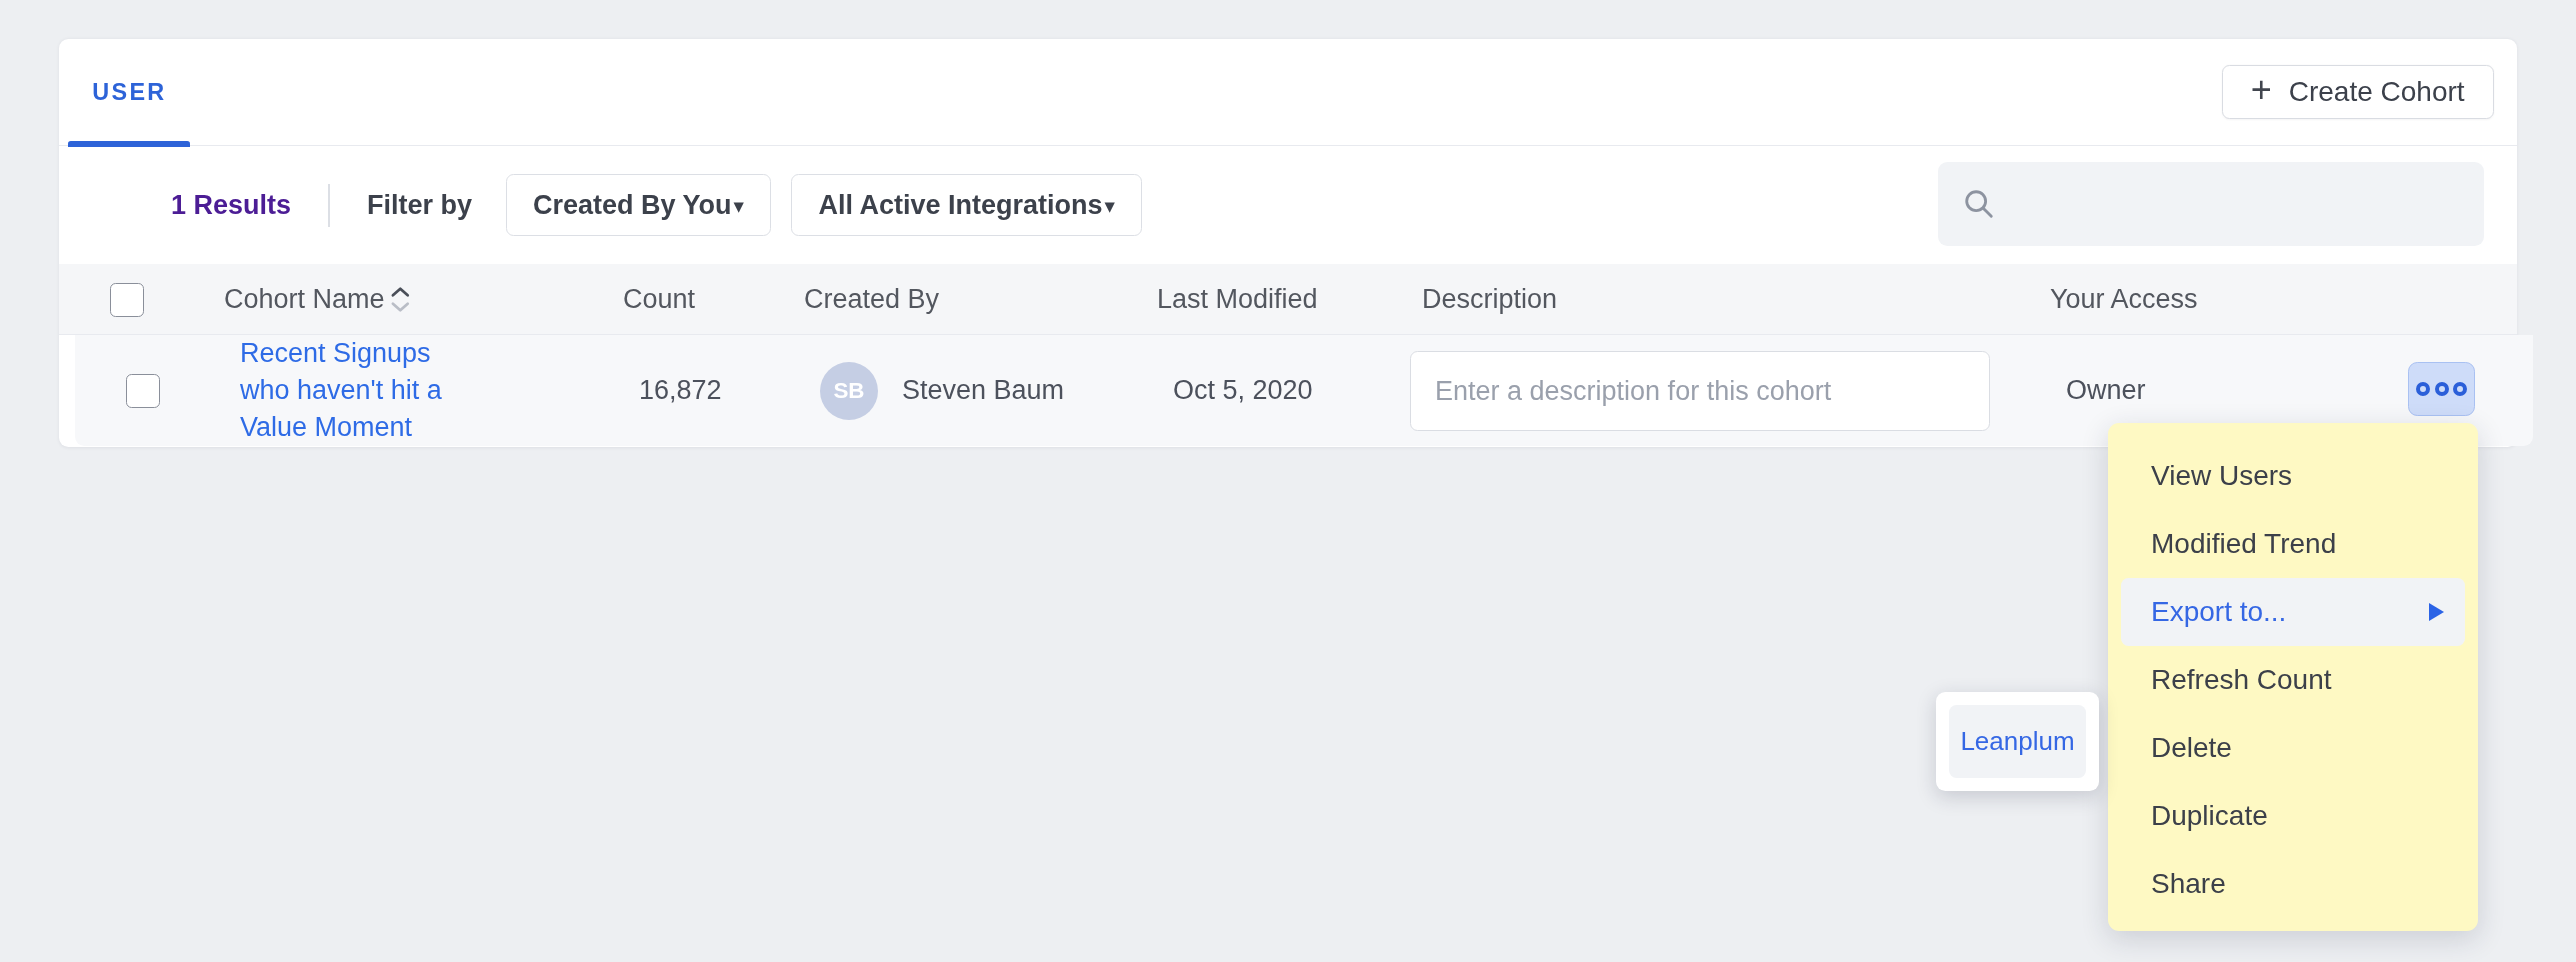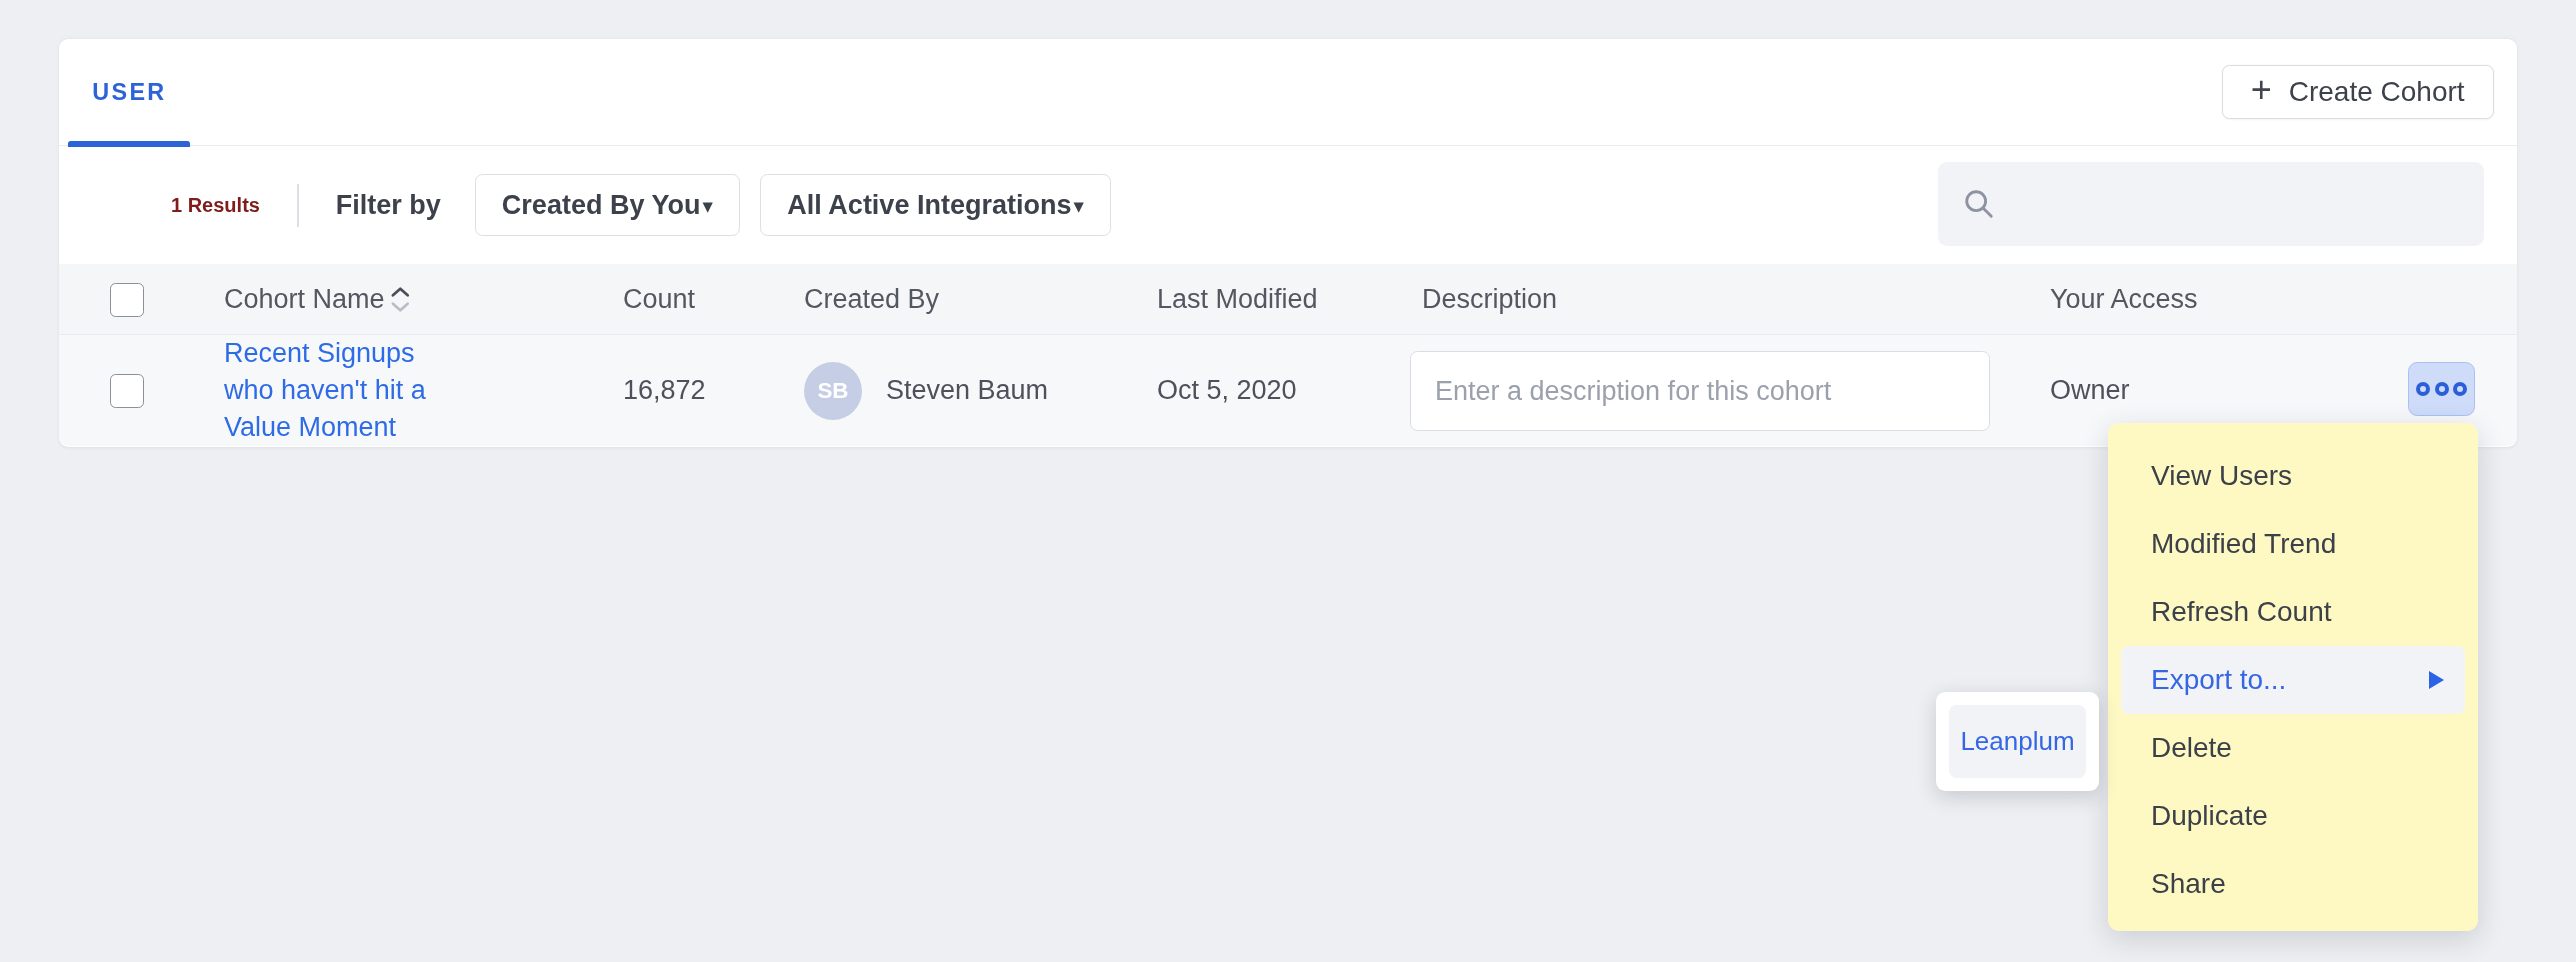--- a/index.html
+++ b/index.html
@@ -27,21 +27,21 @@
     position:absolute; right:23.4px; top:26px; height:54px; padding:0 28px;
     background:#ffffff; border:0.9px solid #d9dce2; border-radius:7.5px;
     box-shadow:0 0.9px 1.9px rgba(30,35,60,0.05);
     display:flex; align-items:center; gap:17px; cursor:pointer;
   }
   .create-btn .plus { font-size:36px; font-weight:400; color:#41454e; line-height:1; margin-top:-3.7px; }
   .create-btn .lbl { font-size:28px; font-weight:500; color:#3c414b; }
 
   
   .filterbar { position:absolute; left:0; top:107px; width:100%; height:118px; display:flex; align-items:center; padding-left:112px; }
-  .results { font-size:20px; font-weight:600; color:#7f1d1d; }
+  .results { font-size:27px; font-weight:600; color:#4c1d95; }
   .vdivider { width:1.9px; height:43px; background:#dcdfe5; margin:0 37px; }
   .filterby { font-size:27px; font-weight:600; color:#3c414b; margin-right:34px; }
   .drop-btn {
     height:62px; padding:0 26px; margin-right:20.6px;
     background:#fff; border:0.9px solid #dcdfe5; border-radius:7.5px;
     display:flex; align-items:center; gap:2px; cursor:pointer;
   }
   .drop-btn .dlbl { font-size:27px; font-weight:600; color:#3c414b; }
   .drop-btn .caret { font-size:20.6px; color:#3c414b; margin-top:1.9px; }
 
@@ -55,21 +55,21 @@
     font-family:"Liberation Sans", sans-serif; font-size:28px; color:#4c515c;
   }
   .searchbox input::placeholder { color:#9aa0ac; }
 
   
   .thead {
     position:absolute; left:0; top:225px; width:100%; height:71px;
     background:#f5f6f8; border-bottom:0.9px solid #e8eaef;
   }
   .trow {
-    position:absolute; left:0; top:296px; width:100%; height:111px;
+    position:absolute; left:16px; top:296px; width:100%; height:111px;
     background:#f7f8fa; border-radius:0 0 9.3px 9.3px;
   }
   .hcell { position:absolute; top:0; height:71px; display:flex; align-items:center; gap:5px;
            font-size:27px; font-weight:500; color:#53575f; }
   .ccell { position:absolute; top:0; height:111px; display:flex; align-items:center;
            font-size:27px; color:#4c515c; }
 
   .col-check { left:51px; }
   .col-name { left:165px; }
   .col-count { left:564px; }
@@ -247,28 +247,28 @@
 
   </div>
 
   <div class="menu">
     <div class="menu-item">
       <span>View Users</span>
     </div>
     <div class="menu-item">
       <span>Modified Trend</span>
     </div>
-    <div class="menu-item">
-      <span>Refresh Count</span>
-    </div>
     <div class="menu-item highlight">
       <span>Export to...</span>
       <span class="submenu-arrow"></span>
     </div>
     <div class="menu-item">
+      <span>Refresh Count</span>
+    </div>
+    <div class="menu-item">
       <span>Delete</span>
     </div>
     <div class="menu-item">
       <span>Duplicate</span>
     </div>
     <div class="menu-item">
       <span>Share</span>
     </div>
   </div>
 

